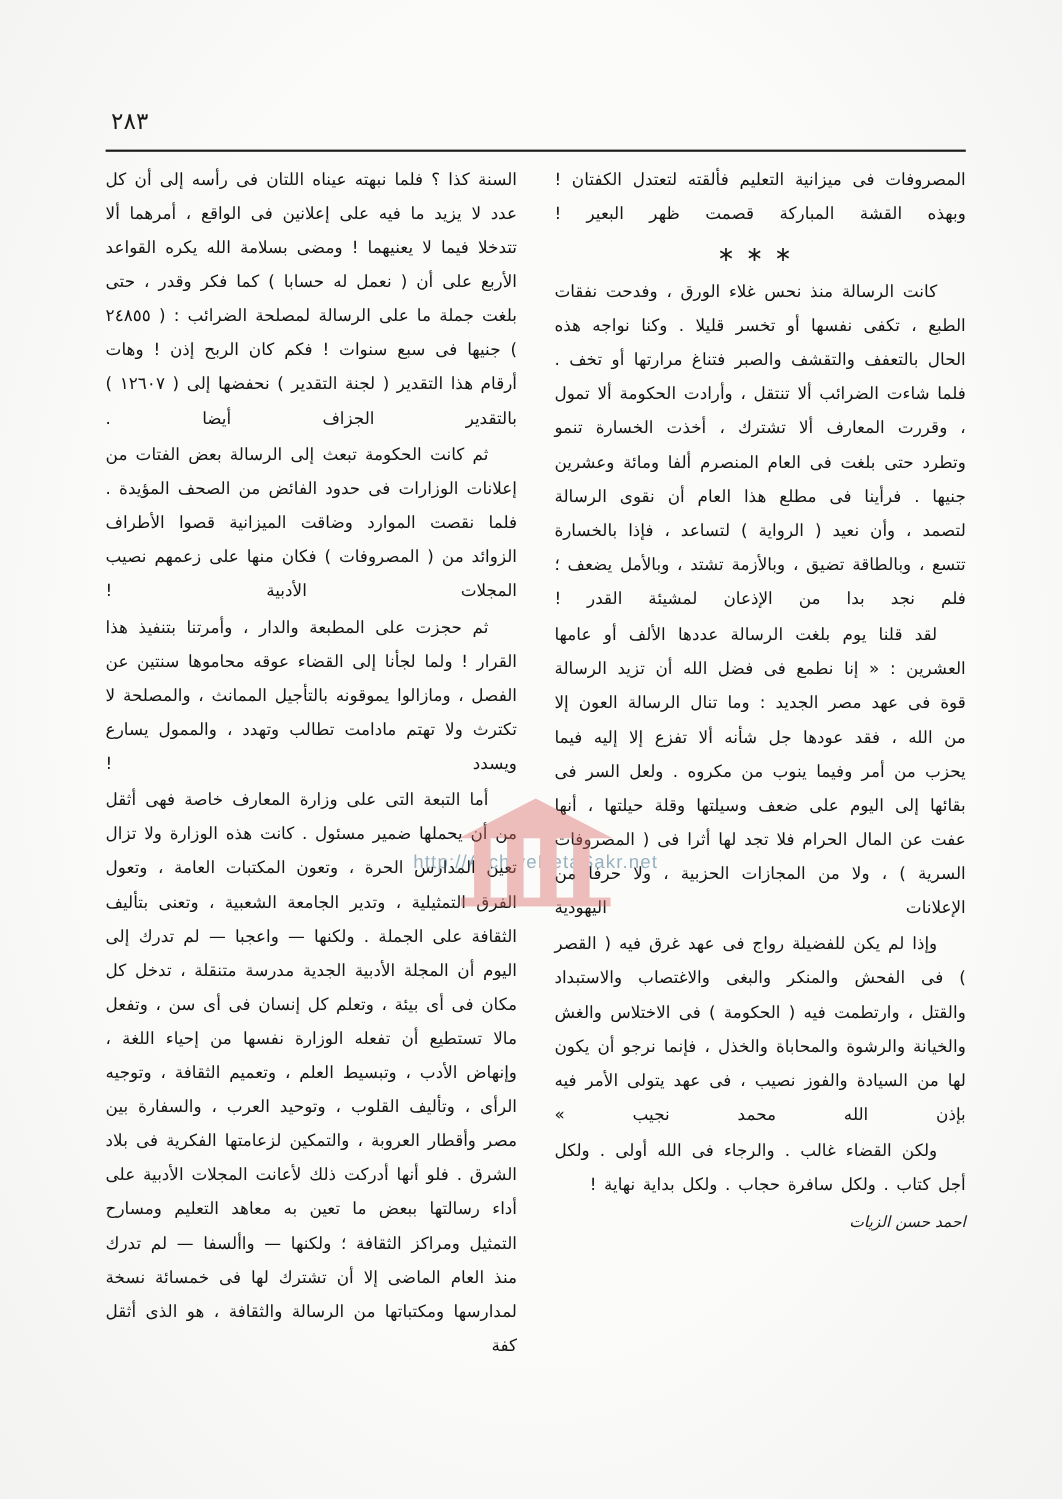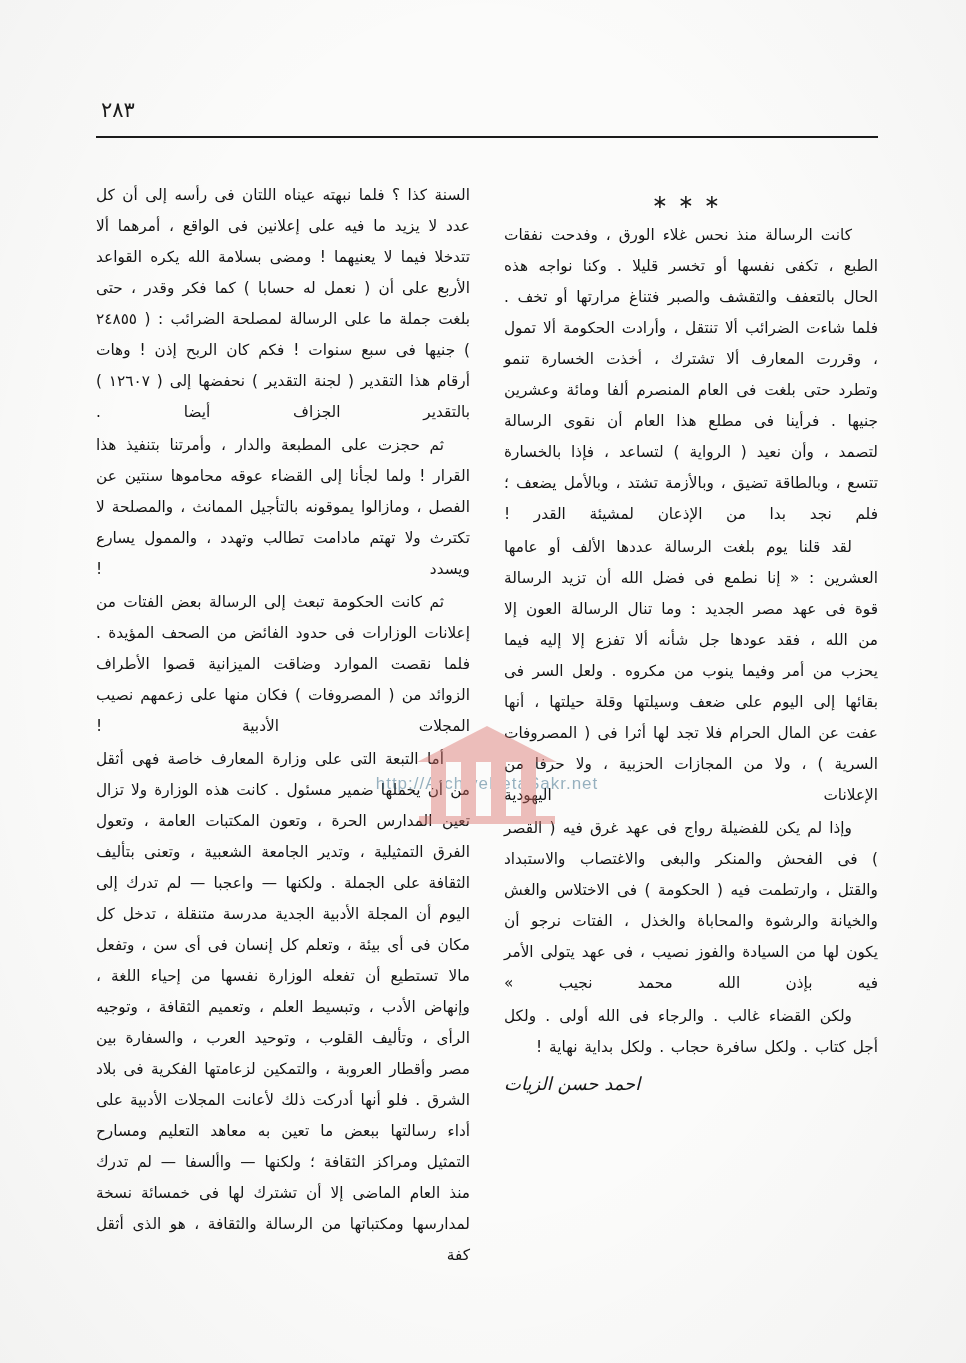--- a/index.html
+++ b/index.html
@@ -77,21 +77,20 @@
     left: 0;
     right: 0;
     bottom: 0;
     display: flex;
     flex-direction: row-reverse;
     gap: 34px;
   }
   .col {
     flex: 1 1 0;
     position: relative;
-    margin-top: 32px;
   }
 
   p.para {
     margin: 0 0 2px 0;
     font-family: "DejaVu Sans", sans-serif;
     font-size: 15.3px;
     line-height: 31px;
     text-align: justify;
     text-align-last: justify;
     color: #141414;
@@ -112,22 +111,22 @@
   .stars {
     text-align: center;
     font-size: 19px;
     letter-spacing: 10px;
     margin: 10px 0 8px 0;
     color: #1a1a1a;
   }
 
   .signature {
     margin-top: 10px;
-    text-align: left;
-    font-size: 18px;
+    text-align: right;
+    font-size: 14px;
     color: #151515;
     font-style: italic;
     letter-spacing: 1px;
   }
 
   
   .watermark {
     position: absolute;
     left: 50%;
     top: 640px;
@@ -193,30 +192,31 @@
 
     <div class="header">
       <div class="header-page">٢٨٣</div>
       <div class="rule"></div>
     </div>
 
     <div class="columns">
 
       <div class="col">
         <p class="para">السنة كذا ؟ فلما نبهته عيناه اللتان فى رأسه إلى أن كل عدد لا يزيد ما فيه على إعلانين فى الواقع ، أمرهما ألا تتدخلا فيما لا يعنيهما ! ومضى بسلامة الله يكره القواعد الأربع على أن ( نعمل له حسابا ) كما فكر وقدر ، حتى بلغت جملة ما على الرسالة لمصلحة الضرائب : ( ٢٤٨٥٥ ) جنيها فى سبع سنوات ! فكم كان الربح إذن ! وهات أرقام هذا التقدير ( لجنة التقدير ) نحفضها إلى ( ١٢٦٠٧ ) بالتقدير الجزاف أيضا .</p>
+        <p class="para indent">ثم كانت الحكومة تبعث إلى الرسالة بعض الفتات من إعلانات الوزارات فى حدود الفائض من الصحف المؤيدة . فلما نقصت الموارد وضاقت الميزانية قصوا الأطراف الزوائد من ( المصروفات ) فكان منها على زعمهم نصيب المجلات الأدبية !</p>
         <p class="para indent">ثم حجزت على المطبعة والدار ، وأمرتنا بتنفيذ هذا القرار ! ولما لجأنا إلى القضاء عوقه محاموها سنتين عن الفصل ، ومازالوا يموقونه بالتأجيل الممانث ، والمصلحة لا تكترث ولا تهتم مادامت تطالب وتهدد ، والممول يسارع ويسدد !</p>
-        <p class="para indent">ثم كانت الحكومة تبعث إلى الرسالة بعض الفتات من إعلانات الوزارات فى حدود الفائض من الصحف المؤيدة . فلما نقصت الموارد وضاقت الميزانية قصوا الأطراف الزوائد من ( المصروفات ) فكان منها على زعمهم نصيب المجلات الأدبية !</p>
         <p class="para indent">أما التبعة التى على وزارة المعارف خاصة فهى أثقل من أن يحملها ضمير مسئول . كانت هذه الوزارة ولا تزال تعين المدارس الحرة ، وتعون المكتبات العامة ، وتعول الفرق التمثيلية ، وتدير الجامعة الشعبية ، وتعنى بتأليف الثقافة على الجملة . ولكنها — واعجبا — لم تدرك إلى اليوم أن المجلة الأدبية الجدية مدرسة متنقلة ، تدخل كل مكان فى أى بيئة ، وتعلم كل إنسان فى أى سن ، وتفعل مالا تستطيع أن تفعله الوزارة نفسها من إحياء اللغة ، وإنهاض الأدب ، وتبسيط العلم ، وتعميم الثقافة ، وتوجيه الرأى ، وتأليف القلوب ، وتوحيد العرب ، والسفارة بين مصر وأقطار العروبة ، والتمكين لزعامتها الفكرية فى بلاد الشرق . فلو أنها أدركت ذلك لأعانت المجلات الأدبية على أداء رسالتها ببعض ما تعين به معاهد التعليم ومسارح التمثيل ومراكز الثقافة ؛ ولكنها — واألسفا — لم تدرك منذ العام الماضى إلا أن تشترك لها فى خمسائة نسخة لمدارسها ومكتباتها من الرسالة والثقافة ، هو الذى أثقل كفة</p>
       </div>
 
       <div class="col">
+        <p class="para">المصروفات فى ميزانية التعليم فألقته لتعتدل الكفتان ! وبهذه القشة المباركة قصمت ظهر البعير !</p>
         <div class="stars">∗∗∗</div>
         <p class="para indent">كانت الرسالة منذ نحس غلاء الورق ، وفدحت نفقات الطبع ، تكفى نفسها أو تخسر قليلا . وكنا نواجه هذه الحال بالتعفف والتقشف والصبر فتناغ مرارتها أو تخف . فلما شاءت الضرائب ألا تنتقل ، وأرادت الحكومة ألا تمول ، وقررت المعارف ألا تشترك ، أخذت الخسارة تنمو وتطرد حتى بلغت فى العام المنصرم ألفا ومائة وعشرين جنيها . فرأينا فى مطلع هذا العام أن نقوى الرسالة لتصمد ، وأن نعيد ( الرواية ) لتساعد ، فإذا بالخسارة تتسع ، وبالطاقة تضيق ، وبالأزمة تشتد ، وبالأمل يضعف ؛ فلم نجد بدا من الإذعان لمشيئة القدر !</p>
         <p class="para indent quote">لقد قلنا يوم بلغت الرسالة عددها الألف أو عامها العشرين : « إنا نطمع فى فضل الله أن تزيد الرسالة قوة فى عهد مصر الجديد : وما تنال الرسالة العون إلا من الله ، فقد عودها جل شأنه ألا تفزع إلا إليه فيما يحزب من أمر وفيما ينوب من مكروه . ولعل السر فى بقائها إلى اليوم على ضعف وسيلتها وقلة حيلتها ، أنها عفت عن المال الحرام فلا تجد لها أثرا فى ( المصروفات السرية ) ، ولا من المجازات الحزبية ، ولا حرفا من الإعلانات اليهودية</p>
-        <p class="para indent quote">وإذا لم يكن للفضيلة رواج فى عهد غرق فيه ( القصر ) فى الفحش والمنكر والبغى والاغتصاب والاستبداد والقتل ، وارتطمت فيه ( الحكومة ) فى الاختلاس والغش والخيانة والرشوة والمحاباة والخذل ، الفتات نرجو أن يكون لها من السيادة والفوز نصيب ، فى عهد يتولى الأمر فيه بإذن الله محمد نجيب »</p>
+        <p class="para indent quote">وإذا لم يكن للفضيلة رواج فى عهد غرق فيه ( القصر ) فى الفحش والمنكر والبغى والاغتصاب والاستبداد والقتل ، وارتطمت فيه ( الحكومة ) فى الاختلاس والغش والخيانة والرشوة والمحاباة والخذل ، فإنما نرجو أن يكون لها من السيادة والفوز نصيب ، فى عهد يتولى الأمر فيه بإذن الله محمد نجيب »</p>
         <p class="para indent last">ولكن القضاء غالب . والرجاء فى الله أولى . ولكل أجل كتاب . ولكل سافرة حجاب . ولكل بداية نهاية !</p>
         <div class="signature">احمد حسن الزيات</div>
       </div>
 
     </div>
 
     <div class="watermark">
       <div class="wm-logo">
         <div class="roof"></div>
         <div class="col-pillar p1"></div>

